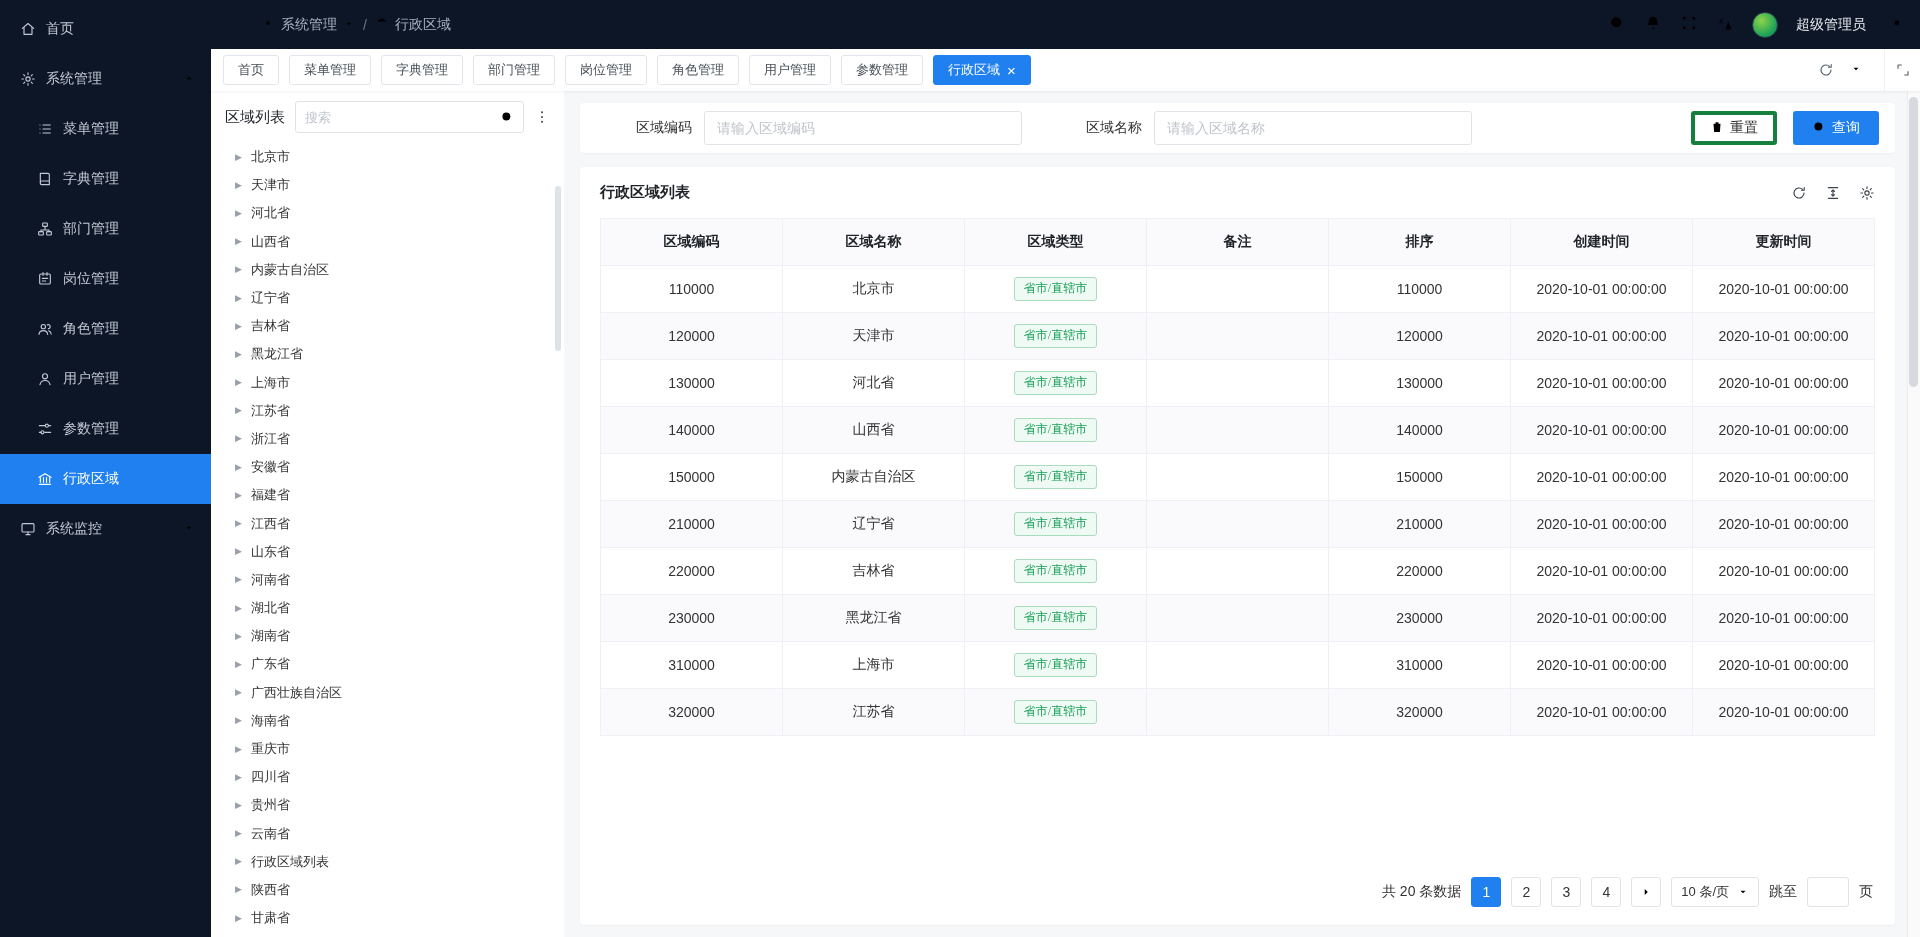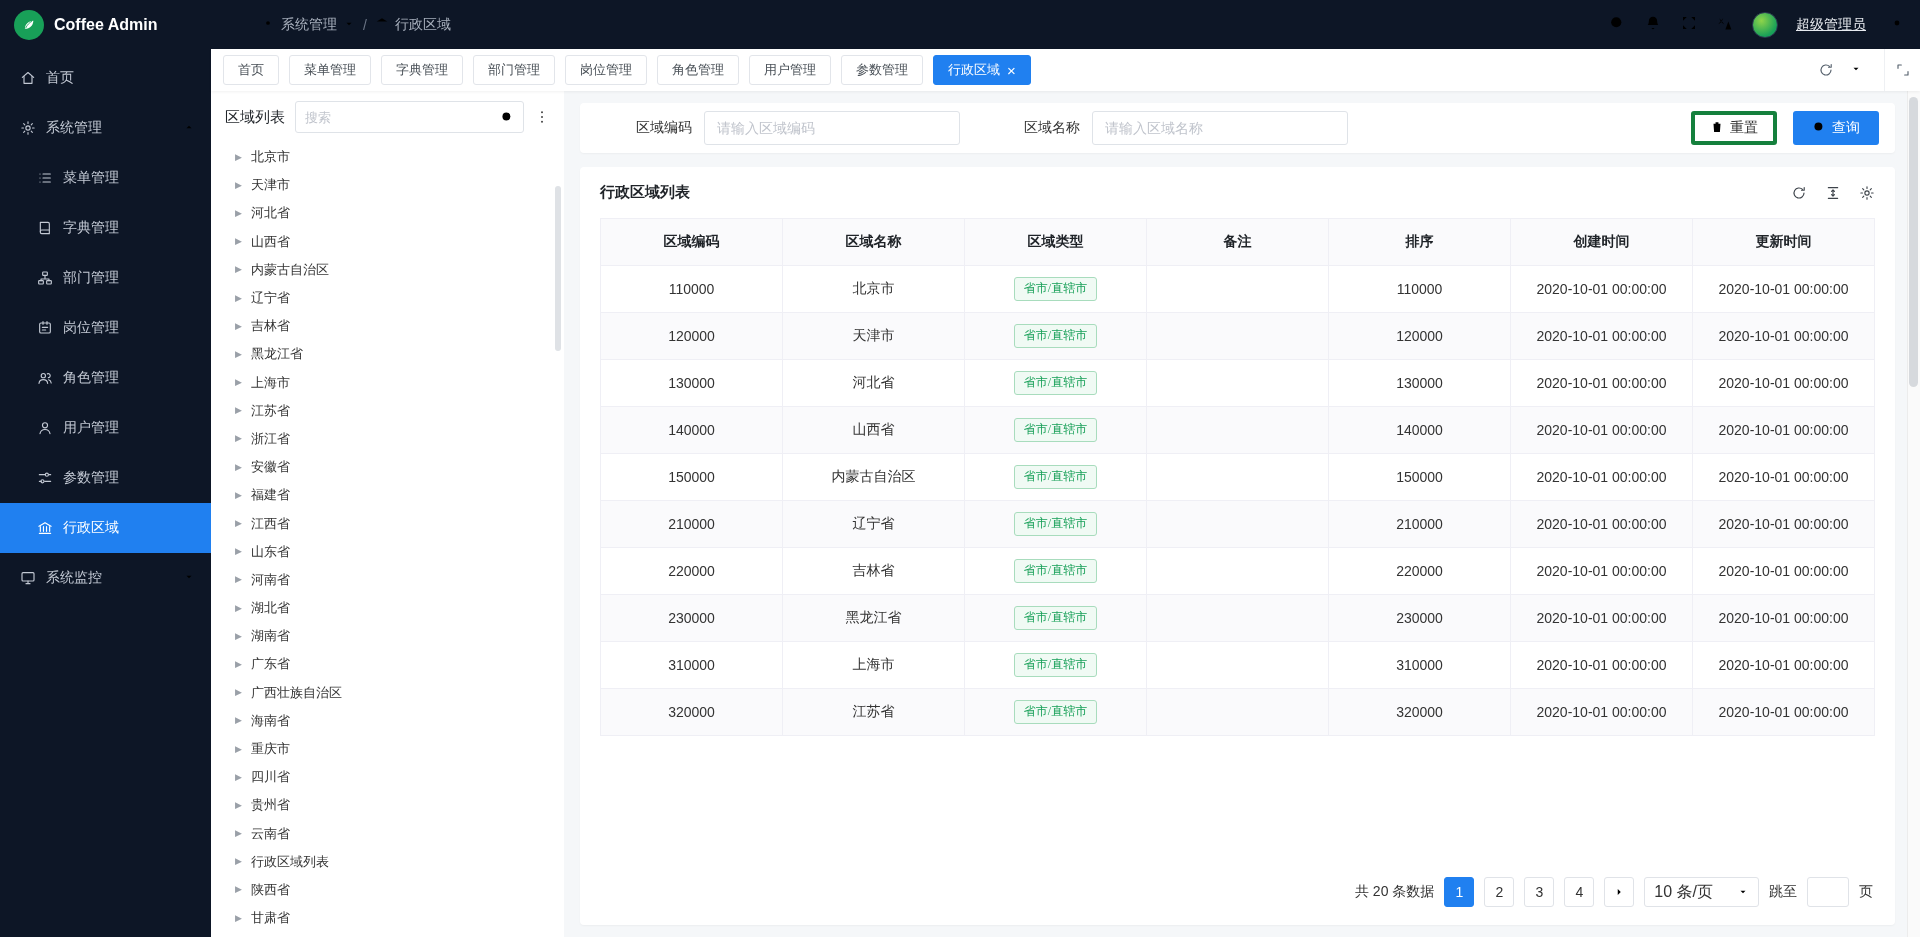--- a/index.html
+++ b/index.html
@@ -29,21 +29,21 @@
 
   
   .right-col { flex:1; display:flex; flex-direction:column; min-width:0; }
 
   .topbar { height:49px; background:#0d1626; display:flex; align-items:center; color:#cdd3db; padding:0 8px 0 16px; gap:16px; flex-shrink:0; }
   .tb-icon { cursor:pointer; display:flex; }
   .breadcrumb { display:flex; align-items:center; gap:8px; color:#a7afbc; }
   .bc-item { display:flex; align-items:center; gap:6px; cursor:pointer; }
   .bc-sep { color:#6b7586; }
   .topbar-right { margin-left:auto; display:flex; align-items:center; gap:18px; padding-right:6px; }
-  .topbar-right > * { cursor:pointer;text-decoration:underline; }
+  .topbar-right > * { cursor:pointer; }
   .avatar { width:26px; height:26px; border-radius:50%; background:radial-gradient(circle at 35% 32%,#8ed44a,#18a058 70%); border:1px solid #2c3a50; }
   .username { color:#e7eaef; white-space:nowrap; }
   .tb-gear { margin-left:4px; }
 
   
   .tabbar { height:42px; background:#fff; display:flex; align-items:center; padding-left:12px; gap:10px; box-shadow:0 1px 3px rgba(0,0,0,.06); flex-shrink:0; position:relative; z-index:2; }
   .tab-list { display:flex; align-items:center; gap:10px; }
   .tab { height:30px; display:flex; align-items:center; gap:7px; padding:0 14px; border:1px solid #e2e5ea; border-radius:3px; background:#fff; font-size:13px; color:#495057; cursor:pointer; white-space:nowrap; }
   .tab.active { background:#2080f0; border-color:#2080f0; color:#fff; }
   .tab .close { font-size:15px; line-height:1; }
@@ -66,63 +66,54 @@
   .tree-item { height:28.2px; display:flex; align-items:center; gap:9px; font-size:13px; color:#333; padding-left:10px; cursor:pointer; white-space:nowrap; }
   .tree-arrow { color:#9aa0a8; font-size:9px; line-height:1; }
   .panel-scrollbar { position:absolute; right:3px; top:95px; width:6px; height:165px; background:#dfe2e6; border-radius:3px; }
 
   .main { flex:1; min-width:0; padding:12px 25px 12px 16px; display:flex; flex-direction:column; gap:14px; overflow:hidden; }
 
   .filter-card { background:#fff; border-radius:4px; padding:8px 16px 8px 56px; display:flex; align-items:center; box-shadow:0 1px 2px rgba(0,0,0,.04); flex-shrink:0; }
   .filter-item { display:flex; align-items:center; gap:12px; }
   .filter-item + .filter-item { margin-left:64px; }
   .filter-label { white-space:nowrap; color:#333; }
-  .filter-input { width:256px; height:34px; border:1px solid #dfe3e8; border-radius:3px; padding:0 12px; font-size:14px; outline:none; color:#333; }
+  .filter-input { width:318px; height:34px; border:1px solid #dfe3e8; border-radius:3px; padding:0 12px; font-size:14px; outline:none; color:#333; }
   .filter-input::placeholder { color:#c0c4cc; }
   .filter-actions { margin-left:auto; display:flex; gap:16px; }
   .btn { height:34px; border-radius:3px; display:flex; align-items:center; gap:6px; padding:0 15px; font-size:14px; cursor:pointer; border:4px solid #15803d; background:#fff; color:#333; }
   .btn.primary { background:#2080f0; border-color:#2080f0; color:#fff; }
 
   .table-card { background:#fff; border-radius:4px; flex:1; padding:16px 20px 10px; display:flex; flex-direction:column; min-height:0; box-shadow:0 1px 2px rgba(0,0,0,.04); }
   .table-head { display:flex; align-items:center; margin-bottom:16px; }
   .table-title { font-weight:bold; font-size:15px; color:#1f2328; }
   .table-tools { margin-left:auto; display:flex; gap:18px; color:#3d434a; }
   .table-tools > * { cursor:pointer; }
   table { width:100%; border-collapse:collapse; table-layout:fixed; }
   th, td { border:1px solid #efeff5; text-align:center; height:47px; font-size:14px; overflow:hidden; white-space:nowrap; }
   th { background:#fafafc; font-weight:bold; color:#1f2328; }
   tbody tr:nth-child(even) td { background:#fafafc; }
   .badge { display:inline-block; padding:3px 9px; font-size:12px; color:#18a058; background:#f0faf4; border:1px solid #a8dcbd; border-radius:3px; line-height:1.3;font-family:Liberation Serif, serif; }
 
   .pagination { margin-top:auto; padding:14px 2px 8px; display:flex; align-items:center; justify-content:flex-end; gap:10px; color:#333; }
   .page-buttons { display:flex; gap:10px; }
   .page-btn { min-width:30px; height:30px; border:1px solid #e0e3e8; border-radius:3px; background:#fff; display:flex; align-items:center; justify-content:center; cursor:pointer; font-size:14px; color:#333; }
   .page-btn.active { background:#2080f0; border-color:#2080f0; color:#fff; }
-  .page-select { height:30px; border:1px solid #e0e3e8; border-radius:3px; display:flex; align-items:center; gap:24px; padding:0 9px; cursor:pointer; font-size:16px; color:#333; }
+  .page-select { height:30px; border:1px solid #e0e3e8; border-radius:3px; display:flex; align-items:center; gap:8px; padding:0 9px; cursor:pointer; font-size:13px; color:#333; }
   .page-select .caret { color:#8a94a3; display:flex; }
   .jump-input { width:42px; height:30px; border:1px solid #e0e3e8; border-radius:3px; outline:none; padding:0 6px; }
 
   .win-scrollbar { position:absolute; right:0; top:0; width:13px; height:100%; background:#fafafa; border-left:1px solid #ececec; }
   .win-thumb { position:absolute; top:6px; right:2px; width:9px; height:290px; background:#d6d9dd; border-radius:5px; }
 </style>
 </head>
 <body>
 
 <div class="app">
 
   <aside class="sidebar">
-    <div class="logo">
-      <span class="logo-circle">
-        <svg class="ic18" viewBox="0 0 24 24">
-            <path d="M6.5 17C7 10.5 11 6.8 17.8 6.2 17.3 13 13.3 16.6 6.5 17z" fill="#ffffff" stroke="none"></path>
-            <path d="M7.5 16.2c2.2-4.6 5.2-7.6 8.6-9.2" stroke="#18a058" stroke-width="1.1" fill="none"></path>
-          </svg>
-      </span>
-      <span class="logo-text">Coffee Admin</span>
-    </div>
     <nav class="menu">
       <div class="menu-item">
         <span>
             <svg class="ic" viewBox="0 0 24 24">
               <path d="M3.5 11L12 3.8 20.5 11"></path>
               <path d="M6 9.5V20h12V9.5"></path>
             </svg>
           </span>
         <span>首页</span>
       </div>

